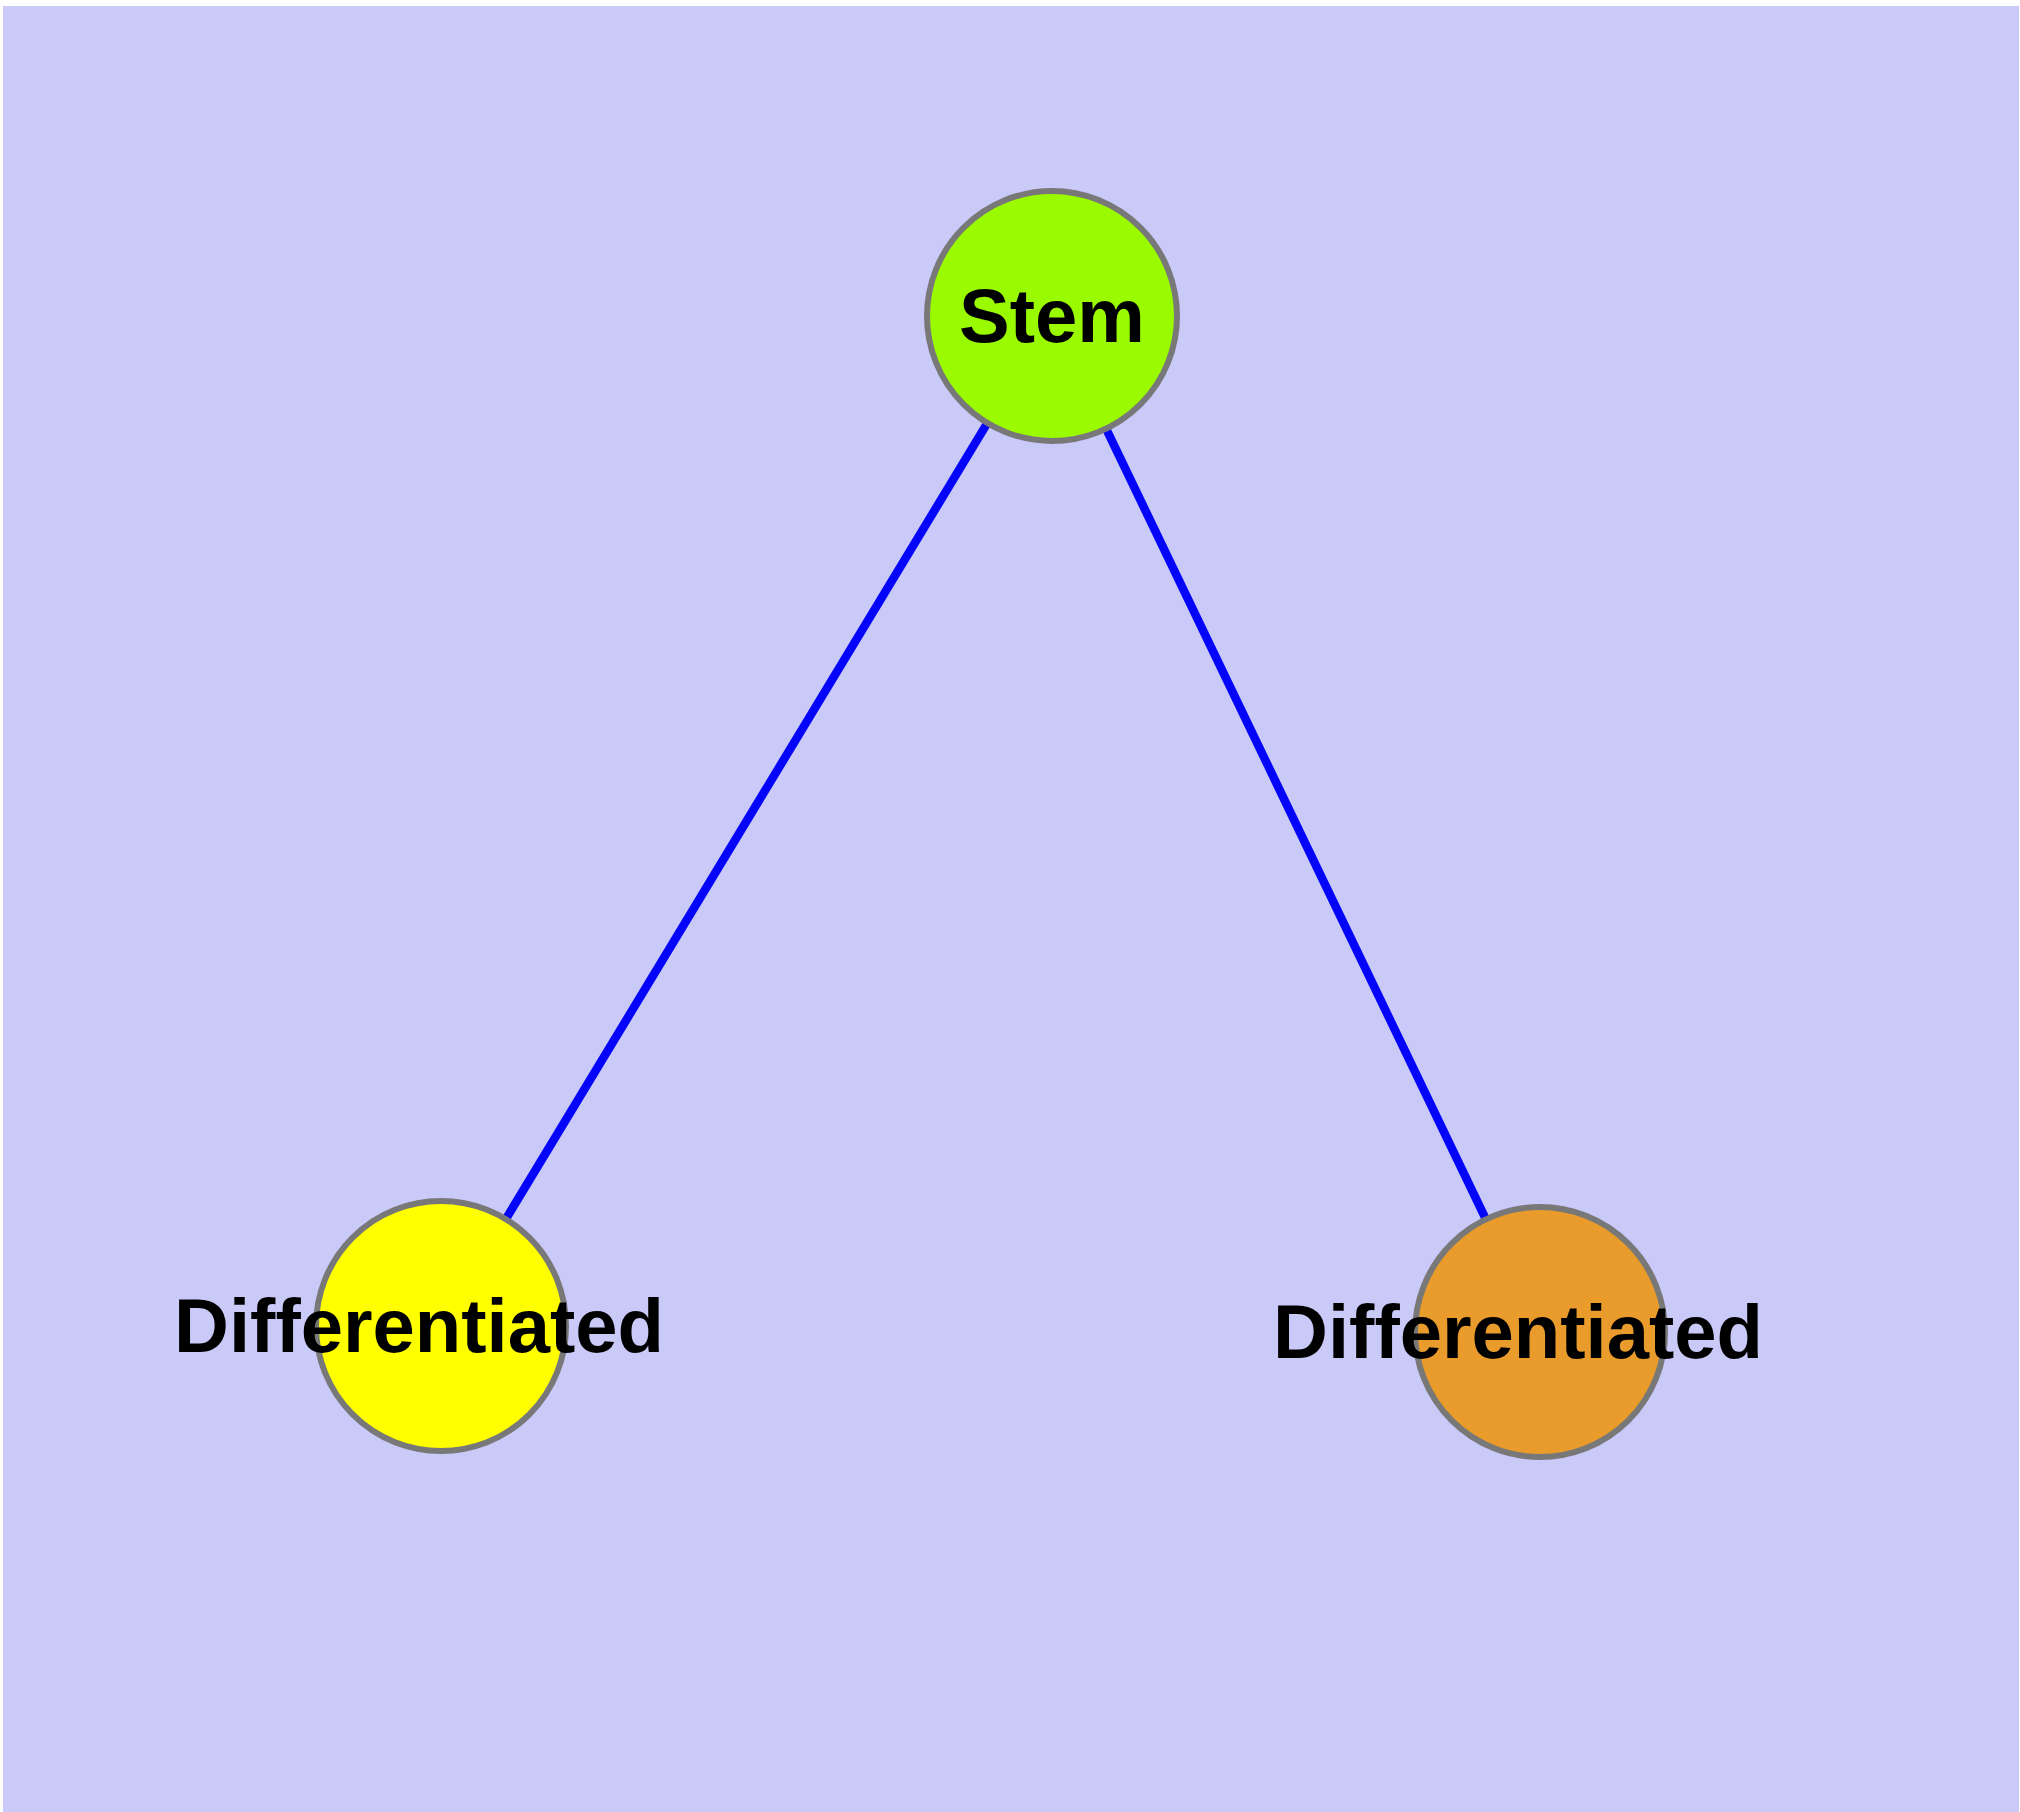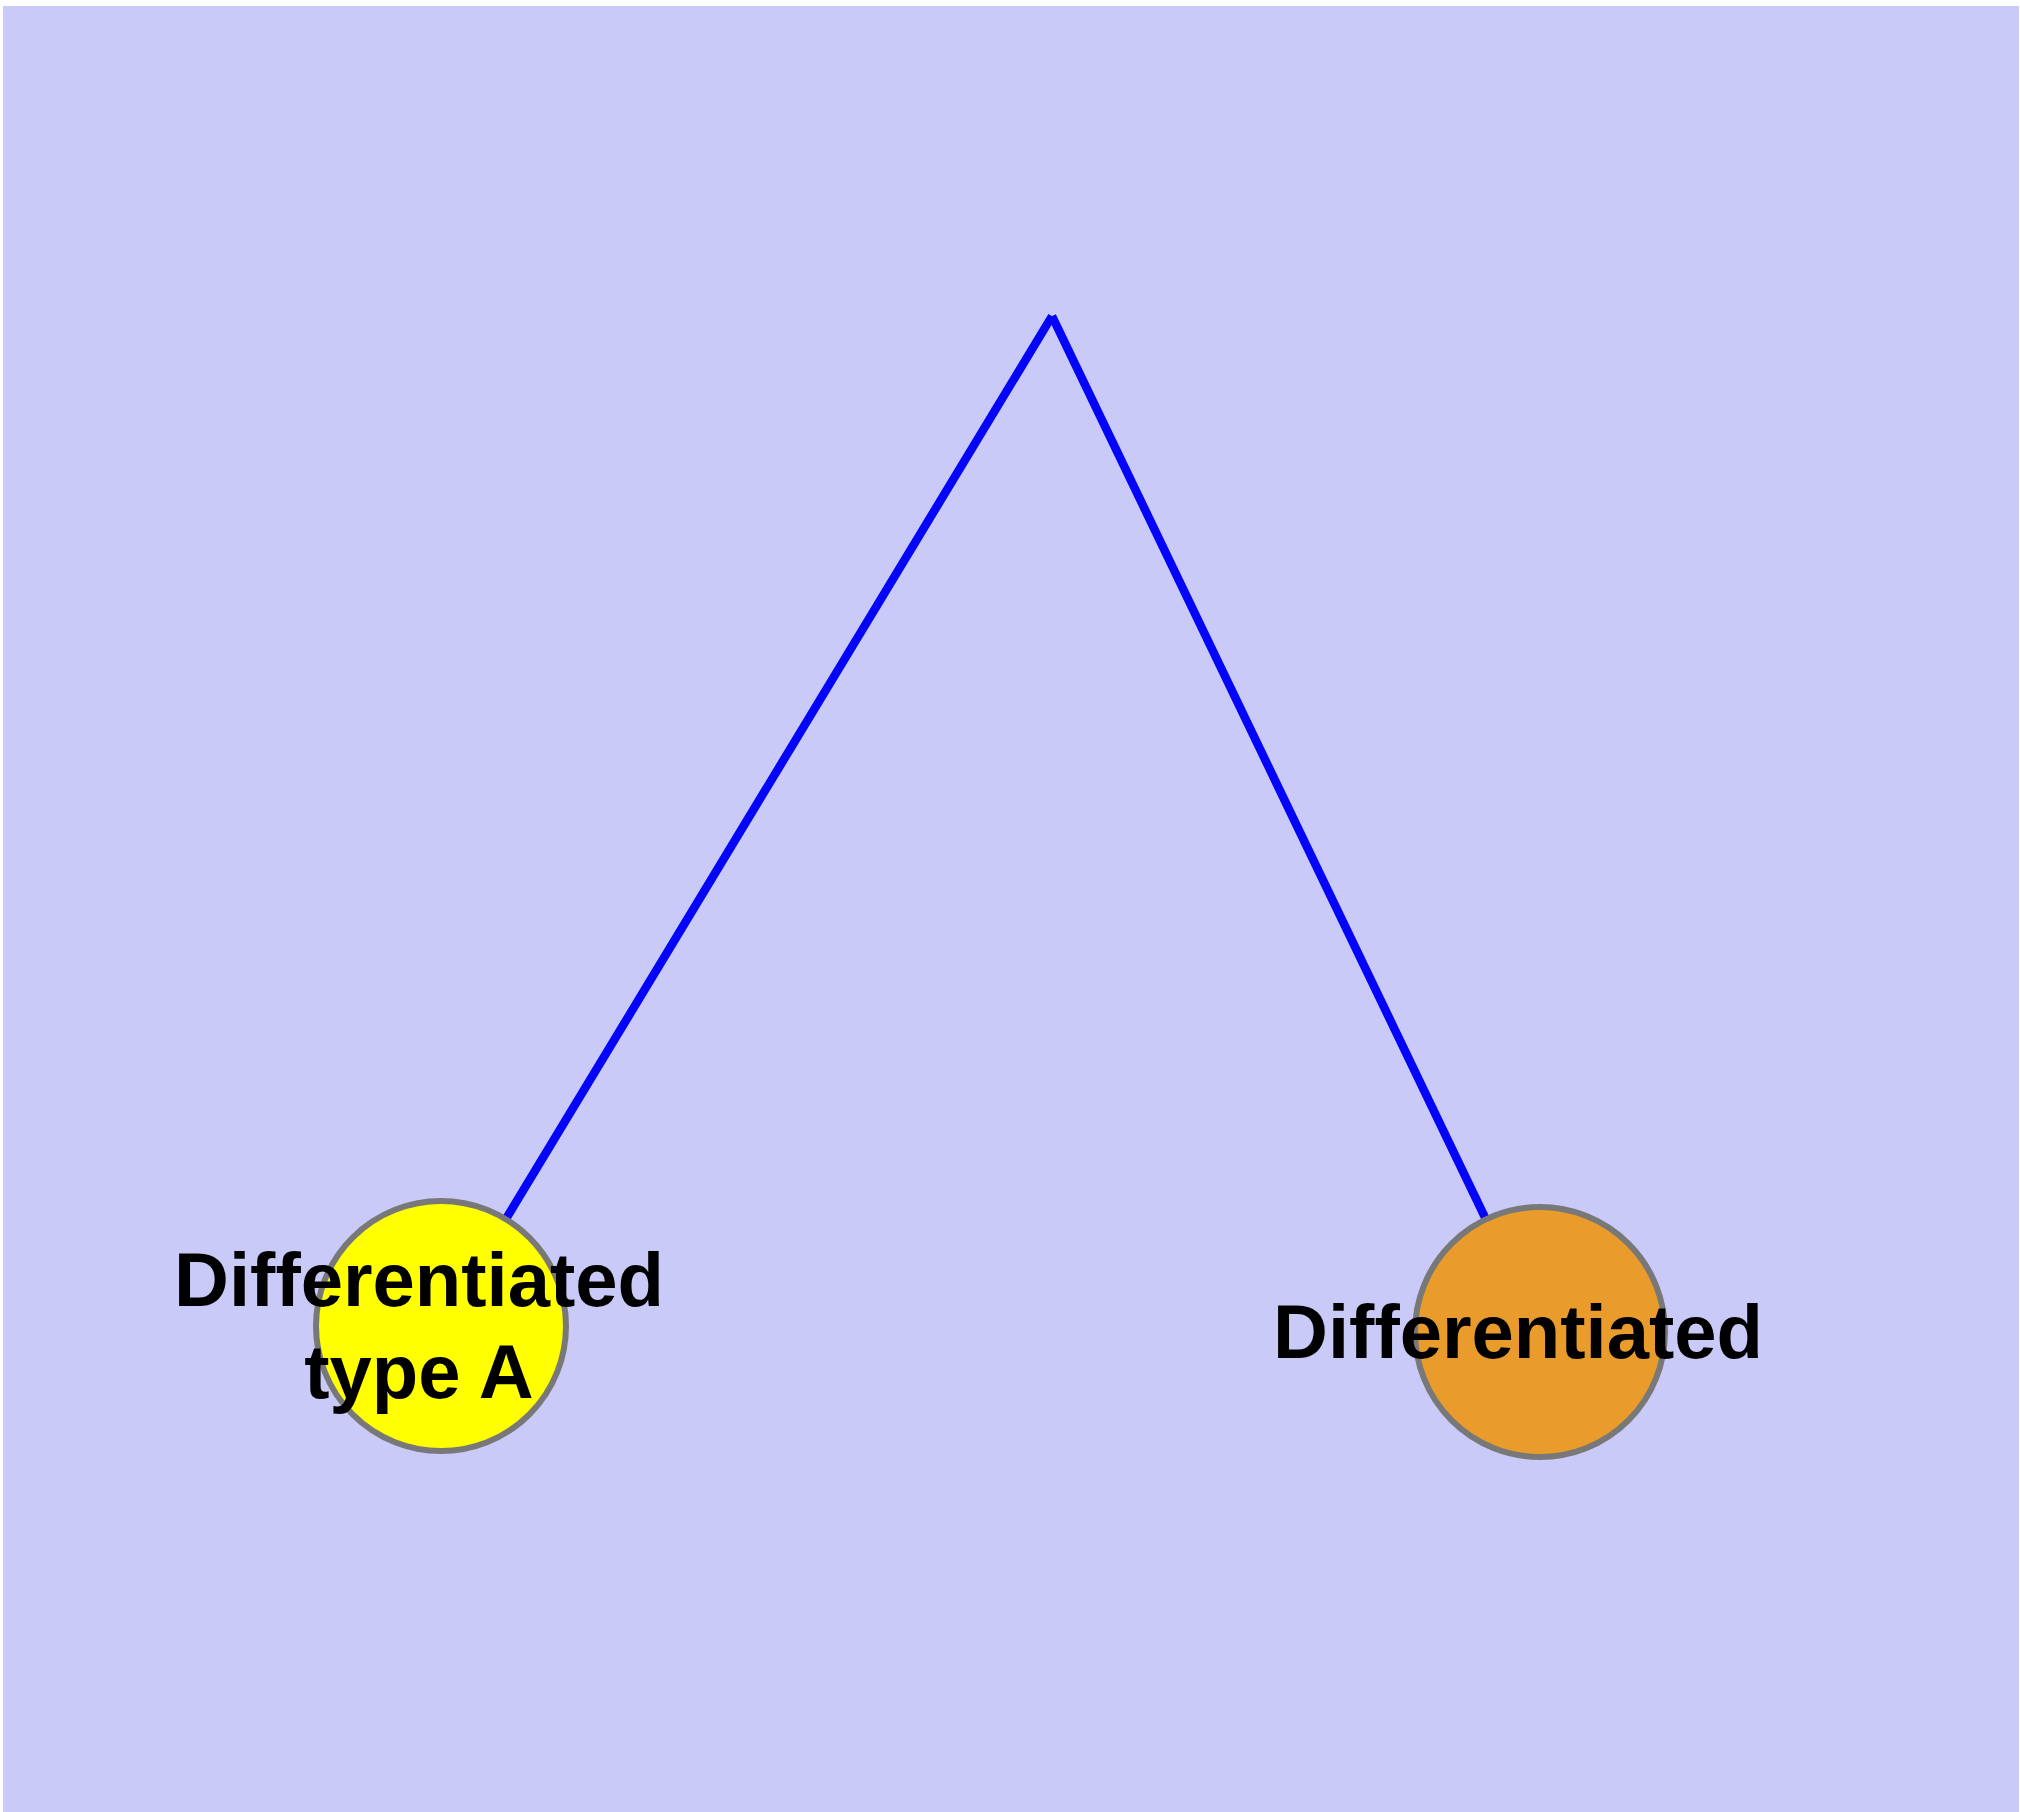--- a/index.html
+++ b/index.html
@@ -60,26 +60,31 @@
 </head>
 <body style="background: rgb(255, 255, 255);">
 
 <div id="canvas" style="background: rgb(202, 202, 249);">
 
   <svg id="edge-layer" width="2021" height="1812" viewBox="0 0 2384 2138">
     <line x1="1241" y1="373" x2="520" y2="1565" stroke="#0404f8" stroke-width="10" stroke-linecap="butt"></line>
     <line x1="1241" y1="373" x2="1817" y2="1572" stroke="#0404f8" stroke-width="10" stroke-linecap="butt"></line>
   </svg>
 
+  <div class="node" style="left: 924px; top: 188px; width: 256px; height: 256px;">
+    <div class="circle" style="background: rgb(154, 250, 0); border-color: rgb(120, 120, 120); border-width: 6.8px;"></div>
+    <div class="node-label" style="left: calc(50% + 0px); color: rgb(0, 0, 0);">
+      <span>Stem</span>
+    </div>
+  </div>
 
   <div class="node" style="left: 313px; top: 1198px; width: 256px; height: 256px;">
     <div class="circle" style="background: rgb(255, 255, 0); border-color: rgb(120, 120, 120); border-width: 6.8px;"></div>
     <div class="node-label" style="left: calc(50% - 22px); color: rgb(0, 0, 0);">
       <span>Differentiated</span>
-      <span>type A</span>
     </div>
   </div>
 
   <div class="node" style="left: 1412px; top: 1204px; width: 256px; height: 256px;">
     <div class="circle" style="background: rgb(233, 156, 43); border-color: rgb(120, 120, 120); border-width: 6.8px;"></div>
     <div class="node-label" style="left: calc(50% - 22px); color: rgb(0, 0, 0);">
       <span>Differentiated</span>
     </div>
   </div>
 

